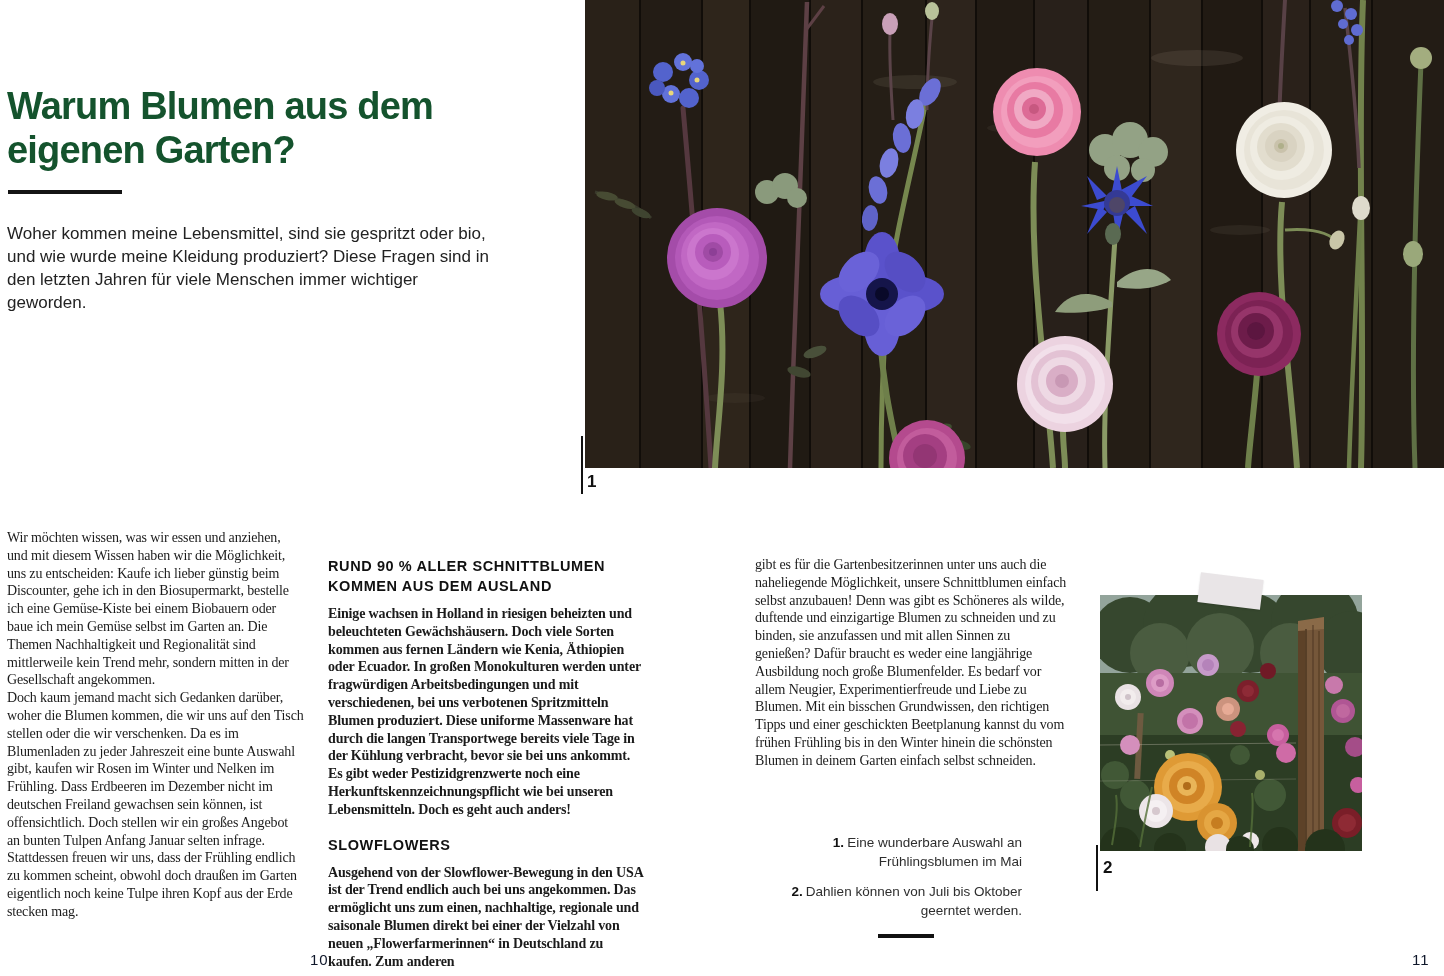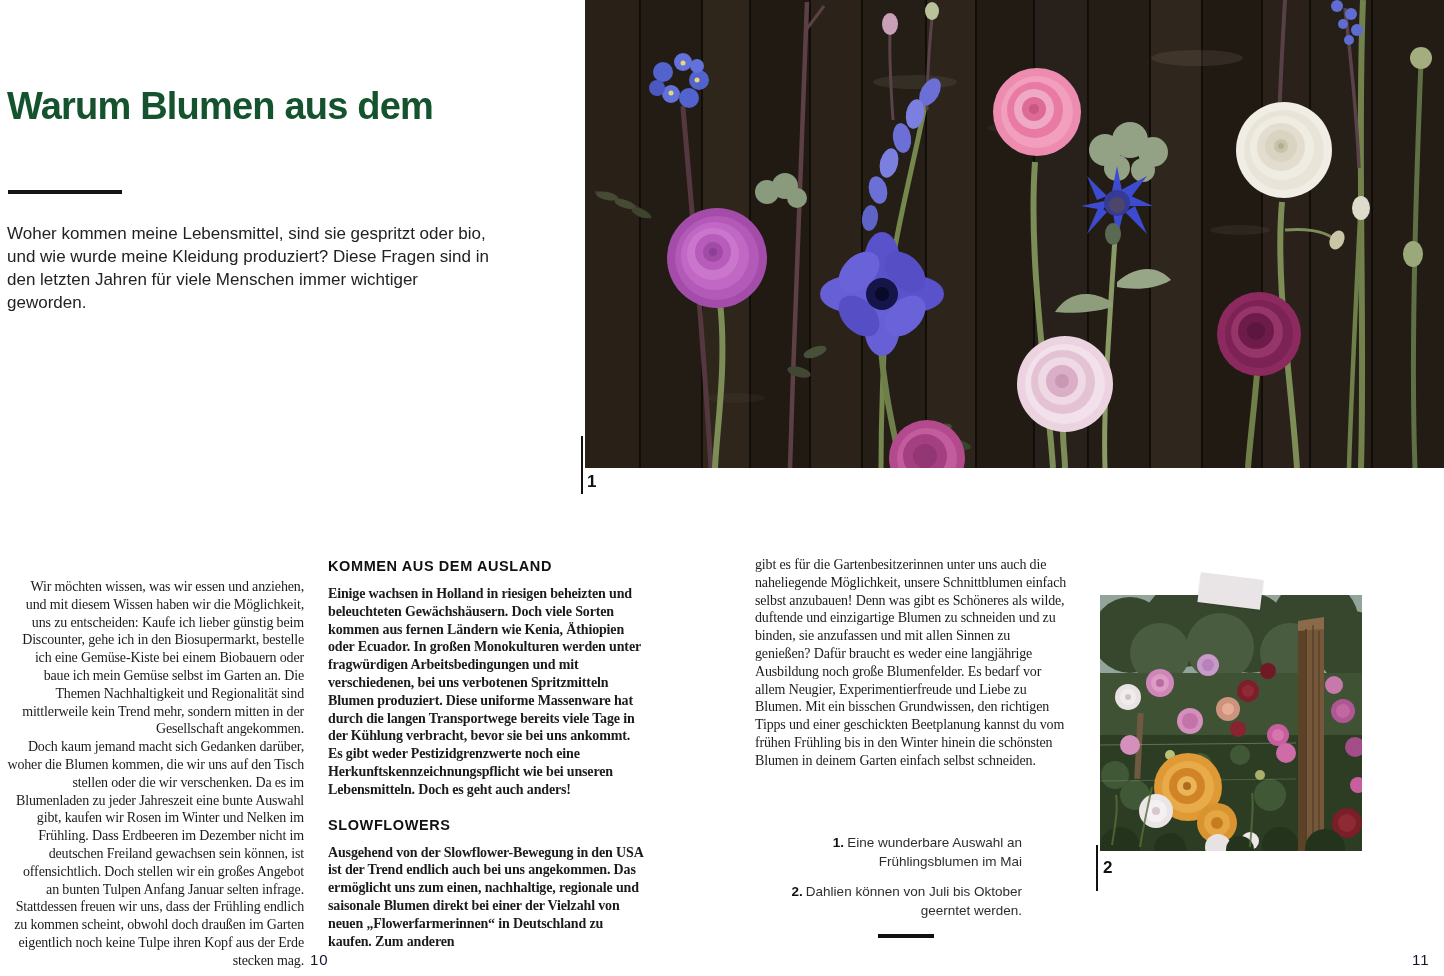--- a/index.html
+++ b/index.html
@@ -24,21 +24,21 @@
     font-size: 17px; line-height: 23px; color: #222222;
   }
   
   .col {
     position: absolute; top: 556px;
     font-family: "Liberation Serif", serif;
     font-size: 14px; line-height: 17.8px; letter-spacing: -0.15px;
     color: #1b1b1b; text-align: left;
     hyphens: auto; -webkit-hyphens: auto;
   }
-  .col1 { left: 7px;  width: 297px; top: 578px; text-align: right; }
+  .col1 { left: 7px;  width: 297px; top: 529px; }
   .col2 { left: 328px; width: 316px; }
   .col3 { left: 755px; width: 313px; }
   .col p + p { margin-top: 0; }
   .sec-head {
     font-family: "Liberation Sans", sans-serif;
     font-size: 14.5px; line-height: 20px; font-weight: 700;
     letter-spacing: 0.6px; color: #111111; hyphens: none;
   }
   .sec-head.second { margin-top: 16px; }
   .sec-head + p { margin-top: 9px; font-weight: bold; }
@@ -85,20 +85,21 @@
   .page-num.left  { left: 310px; }
   .page-num.right { left: 1412px; }
 </style>
 </head>
 <body>
 
 <main class="spread">
 
   <h1 class="page-title">
     <span>Warum Blumen aus dem</span><br>
+    <span>eigenen Garten?</span>
   </h1>
   <div class="title-rule"></div>
   <p class="intro">Woher kommen meine Lebensmittel, sind sie gespritzt oder bio, und wie wurde meine Kleidung produziert? Diese Fragen sind in den letzten Jahren für viele Menschen immer wichtiger geworden.</p>
 
   <figure class="photo-top">
     <svg viewBox="0 0 859 468" aria-hidden="true">
 
       <rect x="0" y="0" width="859" height="468" fill="#110d09"></rect>
       <rect x="0" y="0" width="54" height="468" fill="#292118"></rect>
       <rect x="56" y="0" width="60" height="468" fill="#231c15"></rect>
@@ -290,20 +291,21 @@
     <span class="num">1</span>
   </div>
 
   <div class="col col1">
     <p>Wir möchten wissen, was wir essen und anziehen, und mit diesem Wissen haben wir die Möglichkeit, uns zu entscheiden: Kaufe ich lieber günstig beim Discounter, gehe ich in den Biosupermarkt, bestelle ich eine Gemüse-Kiste bei einem Biobauern oder baue ich mein Gemüse selbst im Garten an. Die Themen Nachhaltigkeit und Regionalität sind mittlerweile kein Trend mehr, sondern mitten in der Gesellschaft angekommen.</p>
     <p>Doch kaum jemand macht sich Gedanken darüber, woher die Blumen kommen, die wir uns auf den Tisch stellen oder die wir verschenken. Da es im Blumenladen zu jeder Jahreszeit eine bunte Auswahl gibt, kaufen wir Rosen im Winter und Nelken im Frühling. Dass Erdbeeren im Dezember nicht im deutschen Freiland gewachsen sein können, ist offensichtlich. Doch stellen wir ein großes Angebot an bunten Tulpen Anfang Januar selten infrage. Stattdessen freuen wir uns, dass der Frühling endlich zu kommen scheint, obwohl doch draußen im Garten eigentlich noch keine Tulpe ihren Kopf aus der Erde stecken mag.</p>
   </div>
 
   <div class="col col2">
     <div class="sec-head">
+      <div>RUND 90 % ALLER SCHNITTBLUMEN</div>
       <div>KOMMEN AUS DEM AUSLAND</div>
     </div>
     <p>Einige wachsen in Holland in riesigen beheizten und beleuchteten Gewächshäusern. Doch viele Sorten kommen aus fernen Ländern wie Kenia, Äthiopien oder Ecuador. In großen Monokulturen werden unter fragwürdigen Arbeitsbedingungen und mit verschiedenen, bei uns verbotenen Spritzmitteln Blumen produziert. Diese uniforme Massenware hat durch die langen Transportwege bereits viele Tage in der Kühlung verbracht, bevor sie bei uns ankommt. Es gibt weder Pestizidgrenzwerte noch eine Herkunftskennzeichnungspflicht wie bei unseren Lebensmitteln. Doch es geht auch anders!</p>
     <div class="sec-head second">SLOWFLOWERS</div>
     <p>Ausgehend von der Slowflower-Bewegung in den USA ist der Trend endlich auch bei uns angekommen. Das ermöglicht uns zum einen, nachhaltige, regionale und saisonale Blumen direkt bei einer der Vielzahl von neuen „Flowerfarmerinnen“ in Deutschland zu kaufen. Zum anderen</p>
   </div>
 
   <div class="col col3">
     <p>gibt es für die Gartenbesitzerinnen unter uns auch die naheliegende Möglichkeit, unsere Schnittblumen einfach selbst anzubauen! Denn was gibt es Schöneres als wilde, duftende und einzigartige Blumen zu schneiden und zu binden, sie anzufassen und mit allen Sinnen zu genießen? Dafür braucht es weder eine langjährige Ausbildung noch große Blumenfelder. Es bedarf vor allem Neugier, Experimentierfreude und Liebe zu Blumen. Mit ein bisschen Grundwissen, den richtigen Tipps und einer geschickten Beetplanung kannst du vom frühen Frühling bis in den Winter hinein die schönsten Blumen in deinem Garten einfach selbst schneiden.</p>
   </div>

